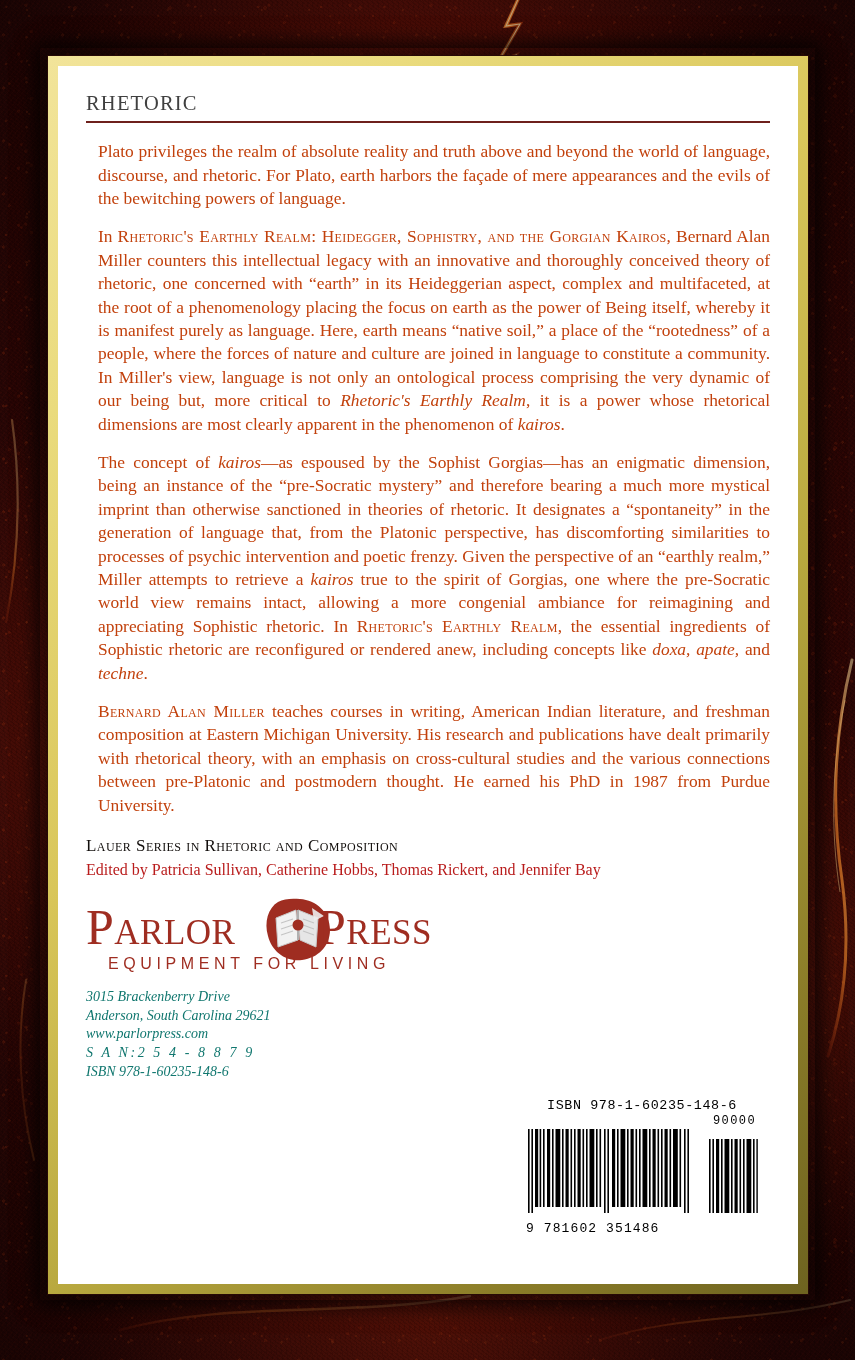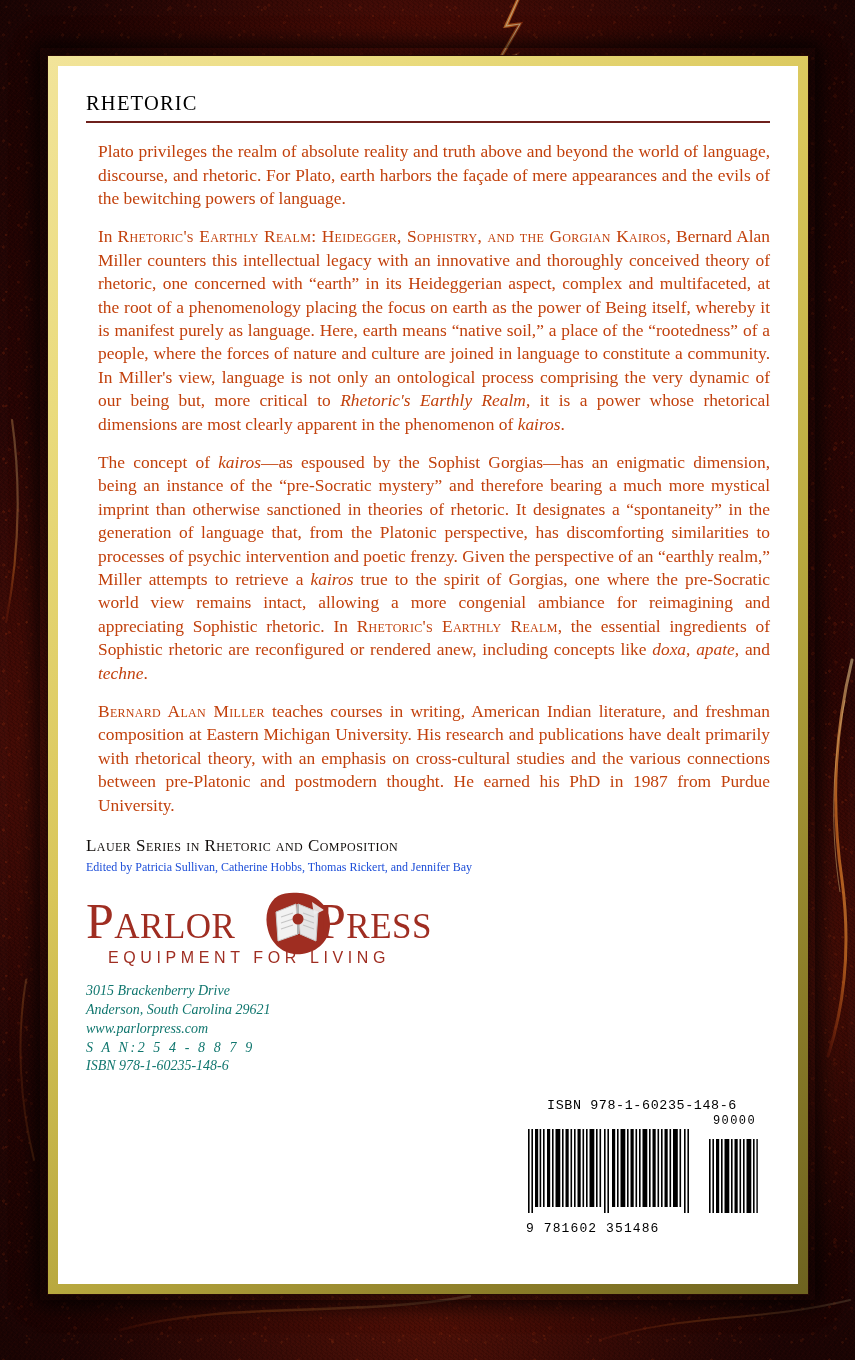--- a/index.html
+++ b/index.html
@@ -106,21 +106,21 @@
   #content {
     position: absolute;
     left: 28px; top: 27px;
     width: 684px;
   }
 
   
   #category {
     font-size: 20.5px;
     letter-spacing: 1.2px;
-    color: #000000;
+    color: #404040;
     font-variant: small-caps;
     text-transform: uppercase;
     line-height: 1;
     padding-bottom: 7px;
   }
   #category-rule {
     height: 2.6px;
     background: #6e201c;
     margin-bottom: 17px;
     width: 100%;
@@ -146,22 +146,22 @@
   
   #series-block { margin-top: 18px; }
   #series-title {
     font-size: 17px;
     font-variant: small-caps;
     letter-spacing: .45px;
     color: #120e0c;
     line-height: 1.3;
   }
   #series-editors {
-    font-size: 12px;
-    color: #1d4ed8;
+    font-size: 16px;
+    color: #b91c1c;
     line-height: 1.35;
     margin-top: 2px;
   }
 
   
   #logo-area {
     margin-top: 20px;
     position: relative;
     height: 78px;
   }

